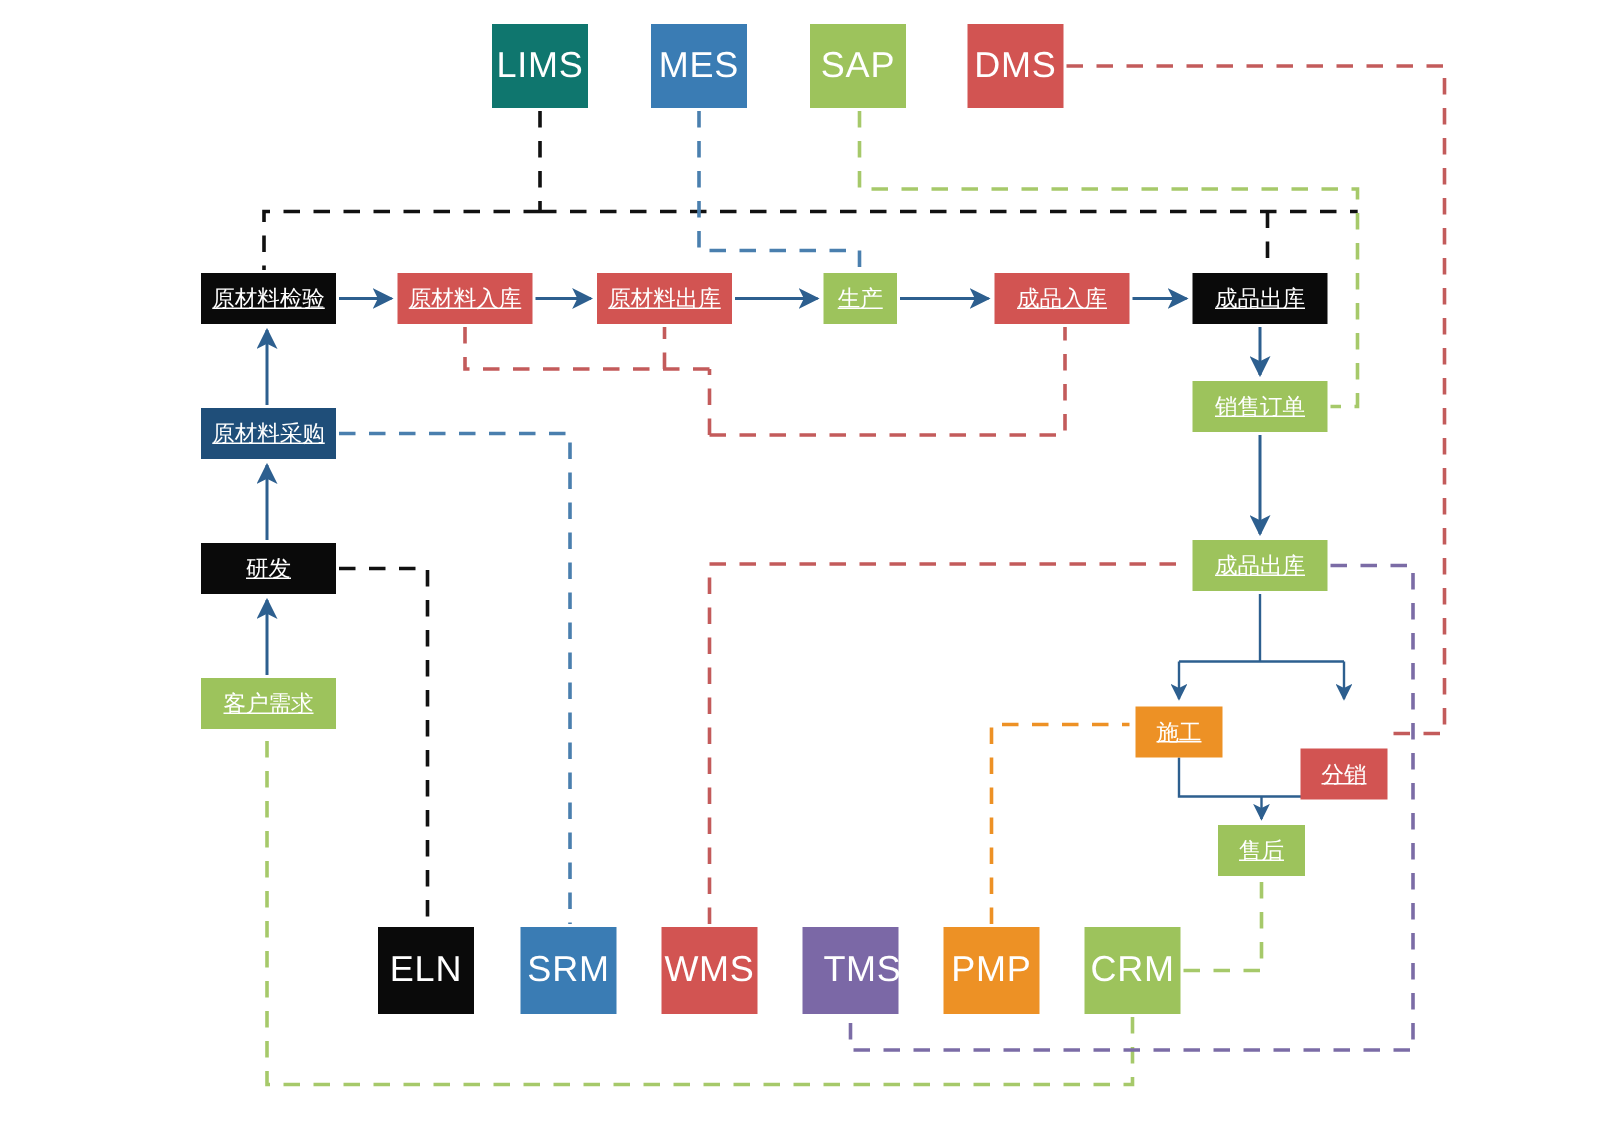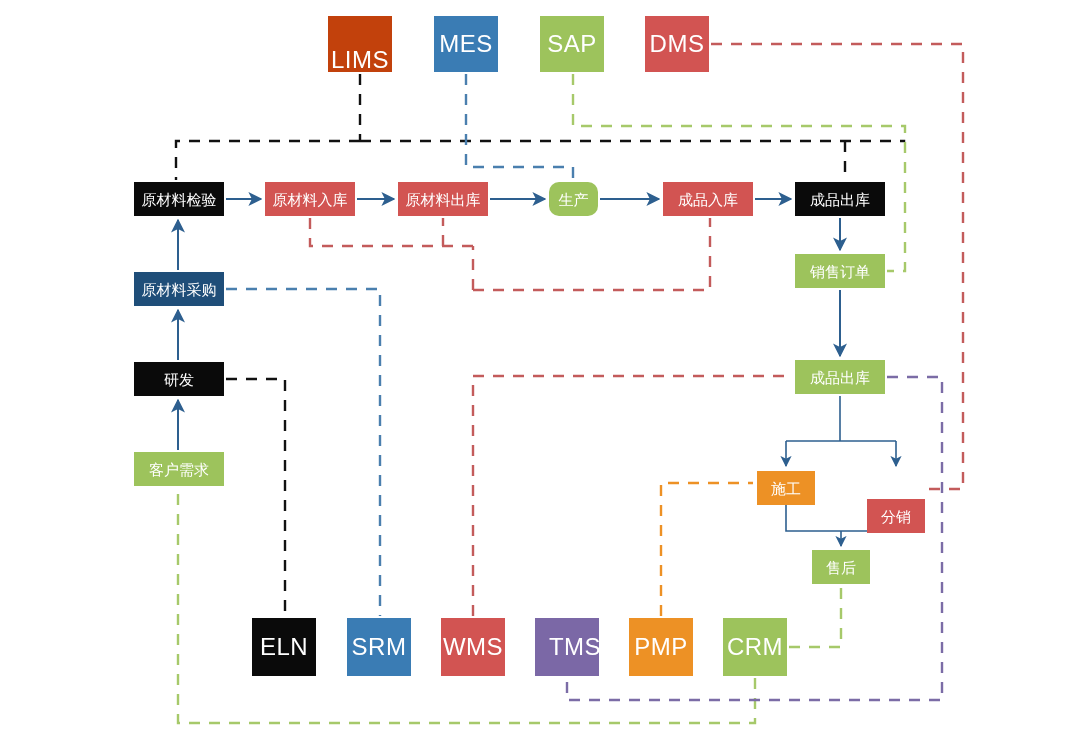--- a/index.html
+++ b/index.html
@@ -1,21 +1,21 @@
 <!DOCTYPE html>
 <html><head>
 <meta charset="utf-8">
 <style>
   html,body{margin:0;padding:0;background:#ffffff;}
   body{width:1080px;height:747px;overflow:hidden;font-family:"Liberation Sans","DejaVu Sans",sans-serif;}
   #stage{position:relative;width:1080px;height:747px;background:#fff;}
   #wires{position:absolute;left:0;top:0;width:1080px;height:747px;}
   .node{position:absolute;box-sizing:border-box;display:flex;align-items:center;justify-content:center;
         color:#ffffff;white-space:nowrap;line-height:1;}
-  .proc{font-size:15px;}
+  .proc{font-size:15px;text-decoration:underline;}
   .sys{font-size:24px;letter-spacing:.5px;}
 </style>
 </head>
 <body>
 
 <div id="stage">
 
   <svg id="wires" viewBox="0 0 1080 747">
     <defs>
       <marker id="ah" viewBox="0 0 10 10" refX="9" refY="5" markerWidth="7" markerHeight="7" orient="auto-start-reverse">
@@ -91,21 +91,21 @@
 
     <g stroke="#7b6ca6" stroke-width="2.4" fill="none" stroke-dasharray="11 9">
       <path d="M887,377 L942,377 L942,700 L567,700 L567,678"></path>
     </g>
 
     <g stroke="#ed9125" stroke-width="2.4" fill="none" stroke-dasharray="11 9">
       <path d="M661,616 L661,483 L753,483"></path>
     </g>
   </svg>
 
-  <div class="node sys" id="sys-0" style="left: 328px; top: 16px; width: 64px; height: 56px; background: #c2410c; align-items: flex-end;">
+  <div class="node sys" id="sys-0" style="left: 328px; top: 16px; width: 64px; height: 56px; background: #0f766e;">
       <span>LIMS</span>
     </div>
   <div class="node sys" id="sys-1" style="left: 434px; top: 16px; width: 64px; height: 56px; background: rgb(58, 124, 180);">
       <span>MES</span>
     </div>
   <div class="node sys" id="sys-2" style="left: 540px; top: 16px; width: 64px; height: 56px; background: rgb(157, 195, 92);">
       <span>SAP</span>
     </div>
   <div class="node sys" id="sys-3" style="left: 645px; top: 16px; width: 64px; height: 56px; background: rgb(210, 84, 82);">
       <span>DMS</span>
@@ -131,21 +131,21 @@
 
   <div class="node proc" id="prc-0" style="left: 134px; top: 182px; width: 90px; height: 34px; background: rgb(10, 10, 10);">
       <span>原材料检验</span>
     </div>
   <div class="node proc" id="prc-1" style="left: 265px; top: 182px; width: 90px; height: 34px; background: rgb(210, 84, 82);">
       <span>原材料入库</span>
     </div>
   <div class="node proc" id="prc-2" style="left: 398px; top: 182px; width: 90px; height: 34px; background: rgb(210, 84, 82);">
       <span>原材料出库</span>
     </div>
-  <div class="node proc" id="prc-3" style="left: 549px; top: 182px; width: 49px; height: 34px; background: rgb(157, 195, 92); border-radius: 10px;">
+  <div class="node proc" id="prc-3" style="left: 549px; top: 182px; width: 49px; height: 34px; background: rgb(157, 195, 92);">
       <span>生产</span>
     </div>
   <div class="node proc" id="prc-4" style="left: 663px; top: 182px; width: 90px; height: 34px; background: rgb(210, 84, 82);">
       <span>成品入库</span>
     </div>
   <div class="node proc" id="prc-5" style="left: 795px; top: 182px; width: 90px; height: 34px; background: rgb(10, 10, 10);">
       <span>成品出库</span>
     </div>
   <div class="node proc" id="prc-6" style="left: 795px; top: 254px; width: 90px; height: 34px; background: rgb(157, 195, 92);">
       <span>销售订单</span>

